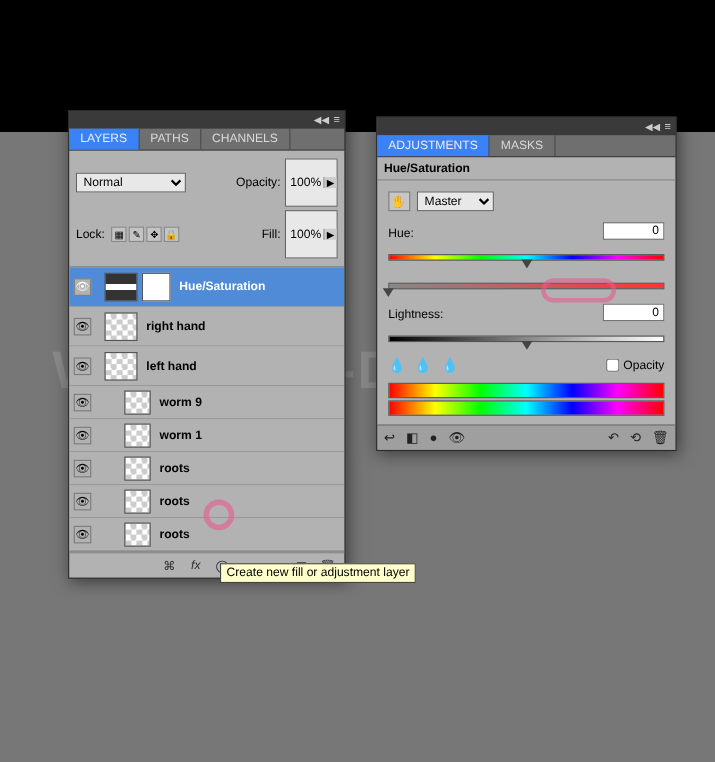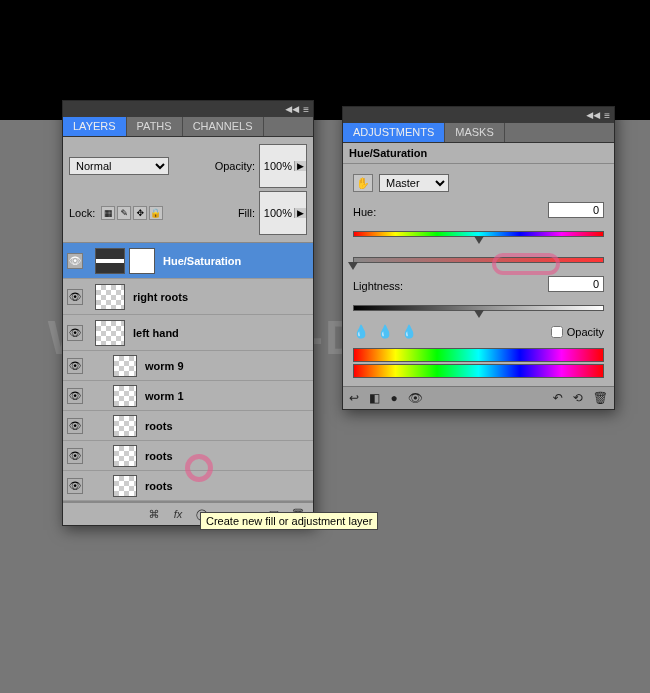--- a/index.html
+++ b/index.html
@@ -107,21 +107,21 @@
         <div class="eye">👁</div>
         <div style="width: 4px;"></div>
         <div class="thumb" style="background: linear-gradient(rgb(51, 51, 51), rgb(51, 51, 51) 40%, rgb(255, 255, 255) 40%, rgb(255, 255, 255) 60%, rgb(51, 51, 51) 60%);"></div>
         <div class="mask"></div>
         <div class="layer-name">Hue/Saturation</div>
       </div>
       <div class="layer-row">
         <div class="eye">👁</div>
         <div style="width: 4px;"></div>
         <div class="thumb"></div>
-        <div class="layer-name">right roots</div>
+        <div class="layer-name">right hand</div>
       </div>
       <div class="layer-row">
         <div class="eye">👁</div>
         <div style="width: 4px;"></div>
         <div class="thumb"></div>
         <div class="layer-name">left hand</div>
       </div>
       <div class="layer-row small">
         <div class="eye">👁</div>
         <div style="width: 4px;"></div>

